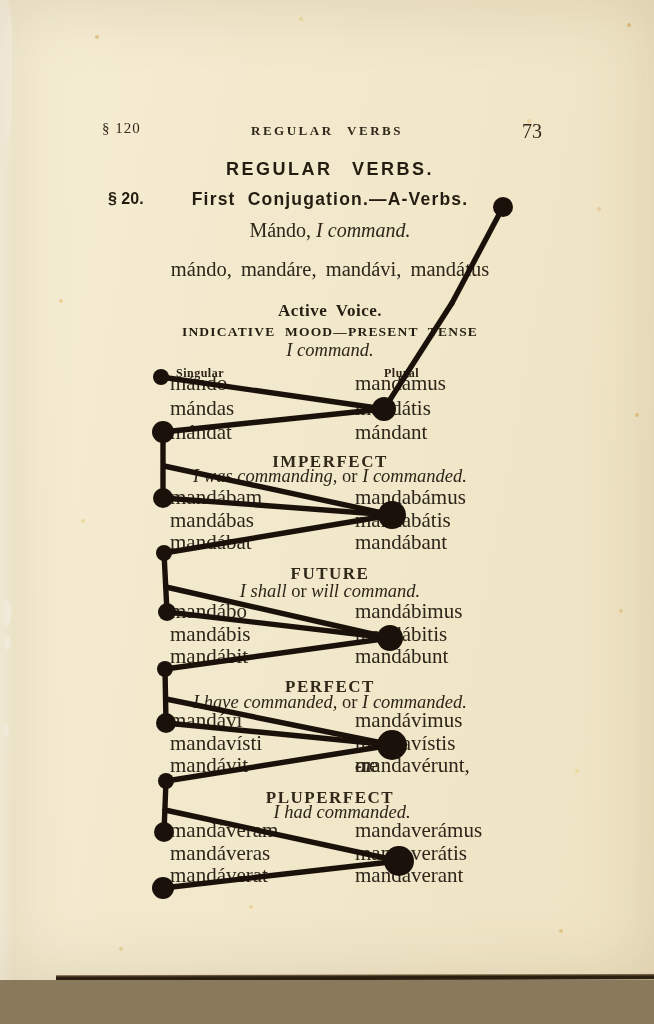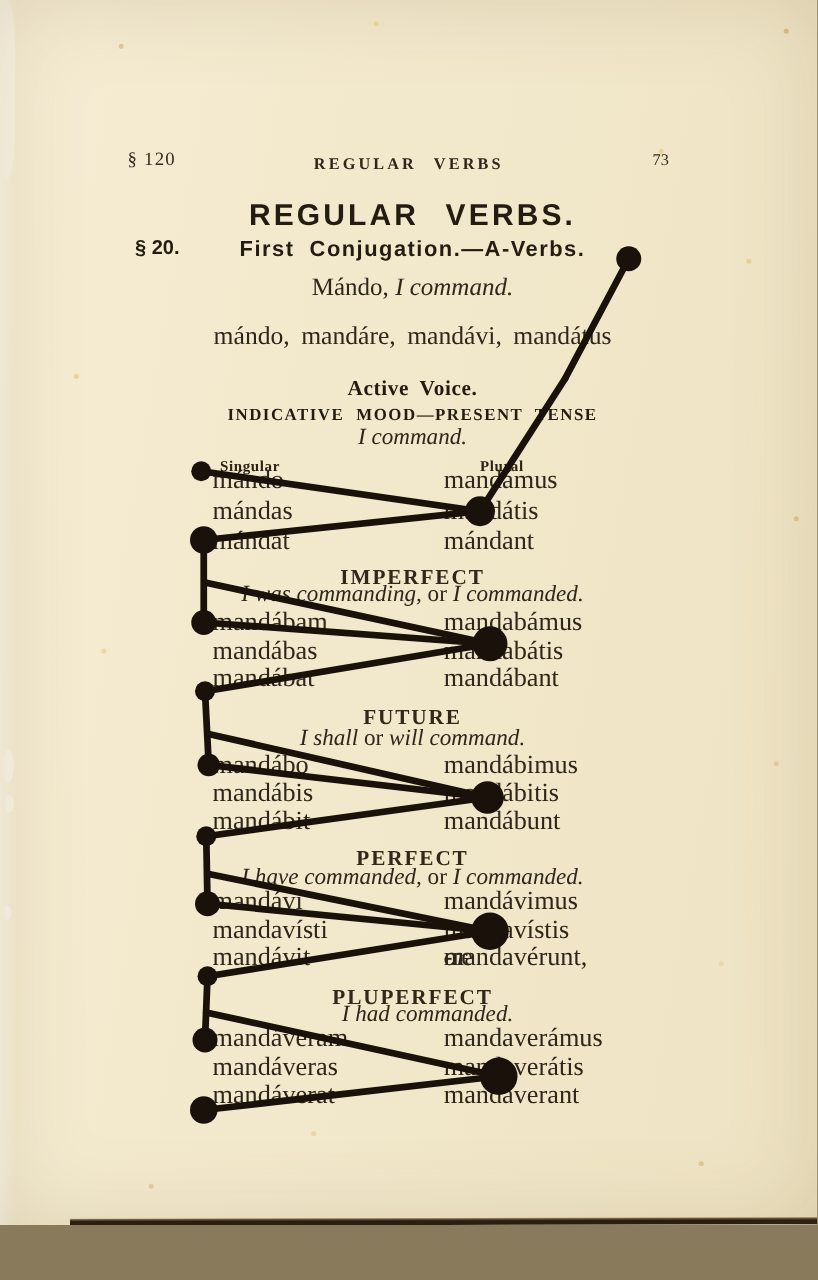--- a/index.html
+++ b/index.html
@@ -11,23 +11,23 @@
     font-family:"Liberation Serif", serif;
     color:#2e261a;
   }
   .page *{box-sizing:border-box;}
   .abs{position:absolute;left:0;width:100%;}
   .ctr{text-align:center;padding-left:6px;}
   
   .hdr-ref{position:absolute;left:102px;top:120px;font-size:15px;letter-spacing:1px;color:#35291b;}
   .hdr-run{position:absolute;left:0;width:100%;top:123px;text-align:center;font-size:13px;
            font-weight:bold;letter-spacing:2.5px;word-spacing:8px;color:#30261a;}
-  .hdr-pg{position:absolute;left:522px;top:120px;font-size:13px;color:#35291b;}
-  
-  .title{top:159px;font-family:"Liberation Sans",sans-serif;font-weight:bold;font-size:24px;
+  .hdr-pg{position:absolute;left:522px;top:120px;font-size:20px;color:#35291b;}
+  
+  .title{top:159px;font-family:"Liberation Sans",sans-serif;font-weight:bold;font-size:18px;
          letter-spacing:2.5px;word-spacing:12px;color:#241c10;}
   .secnum{position:absolute;left:108px;top:190px;font-family:"Liberation Sans",sans-serif;
           font-weight:bold;font-size:16px;color:#241c10;}
   .sechead{top:189px;font-family:"Liberation Sans",sans-serif;font-weight:bold;font-size:17.5px;
            letter-spacing:1.2px;word-spacing:6px;color:#241c10;}
   .lexeme{top:219px;font-size:20px;}
   .pplabel{top:244px;font-size:13px;font-weight:bold;letter-spacing:1.8px;word-spacing:10px;color:#32281a;}
   .ppforms{top:258px;font-size:20.5px;word-spacing:4px;}
   .voice{top:301px;font-size:17px;font-weight:bold;letter-spacing:.5px;word-spacing:4px;color:#241c10;}
   .mood{top:324px;font-size:13.5px;font-weight:bold;letter-spacing:1.2px;word-spacing:5px;color:#241c10;}

